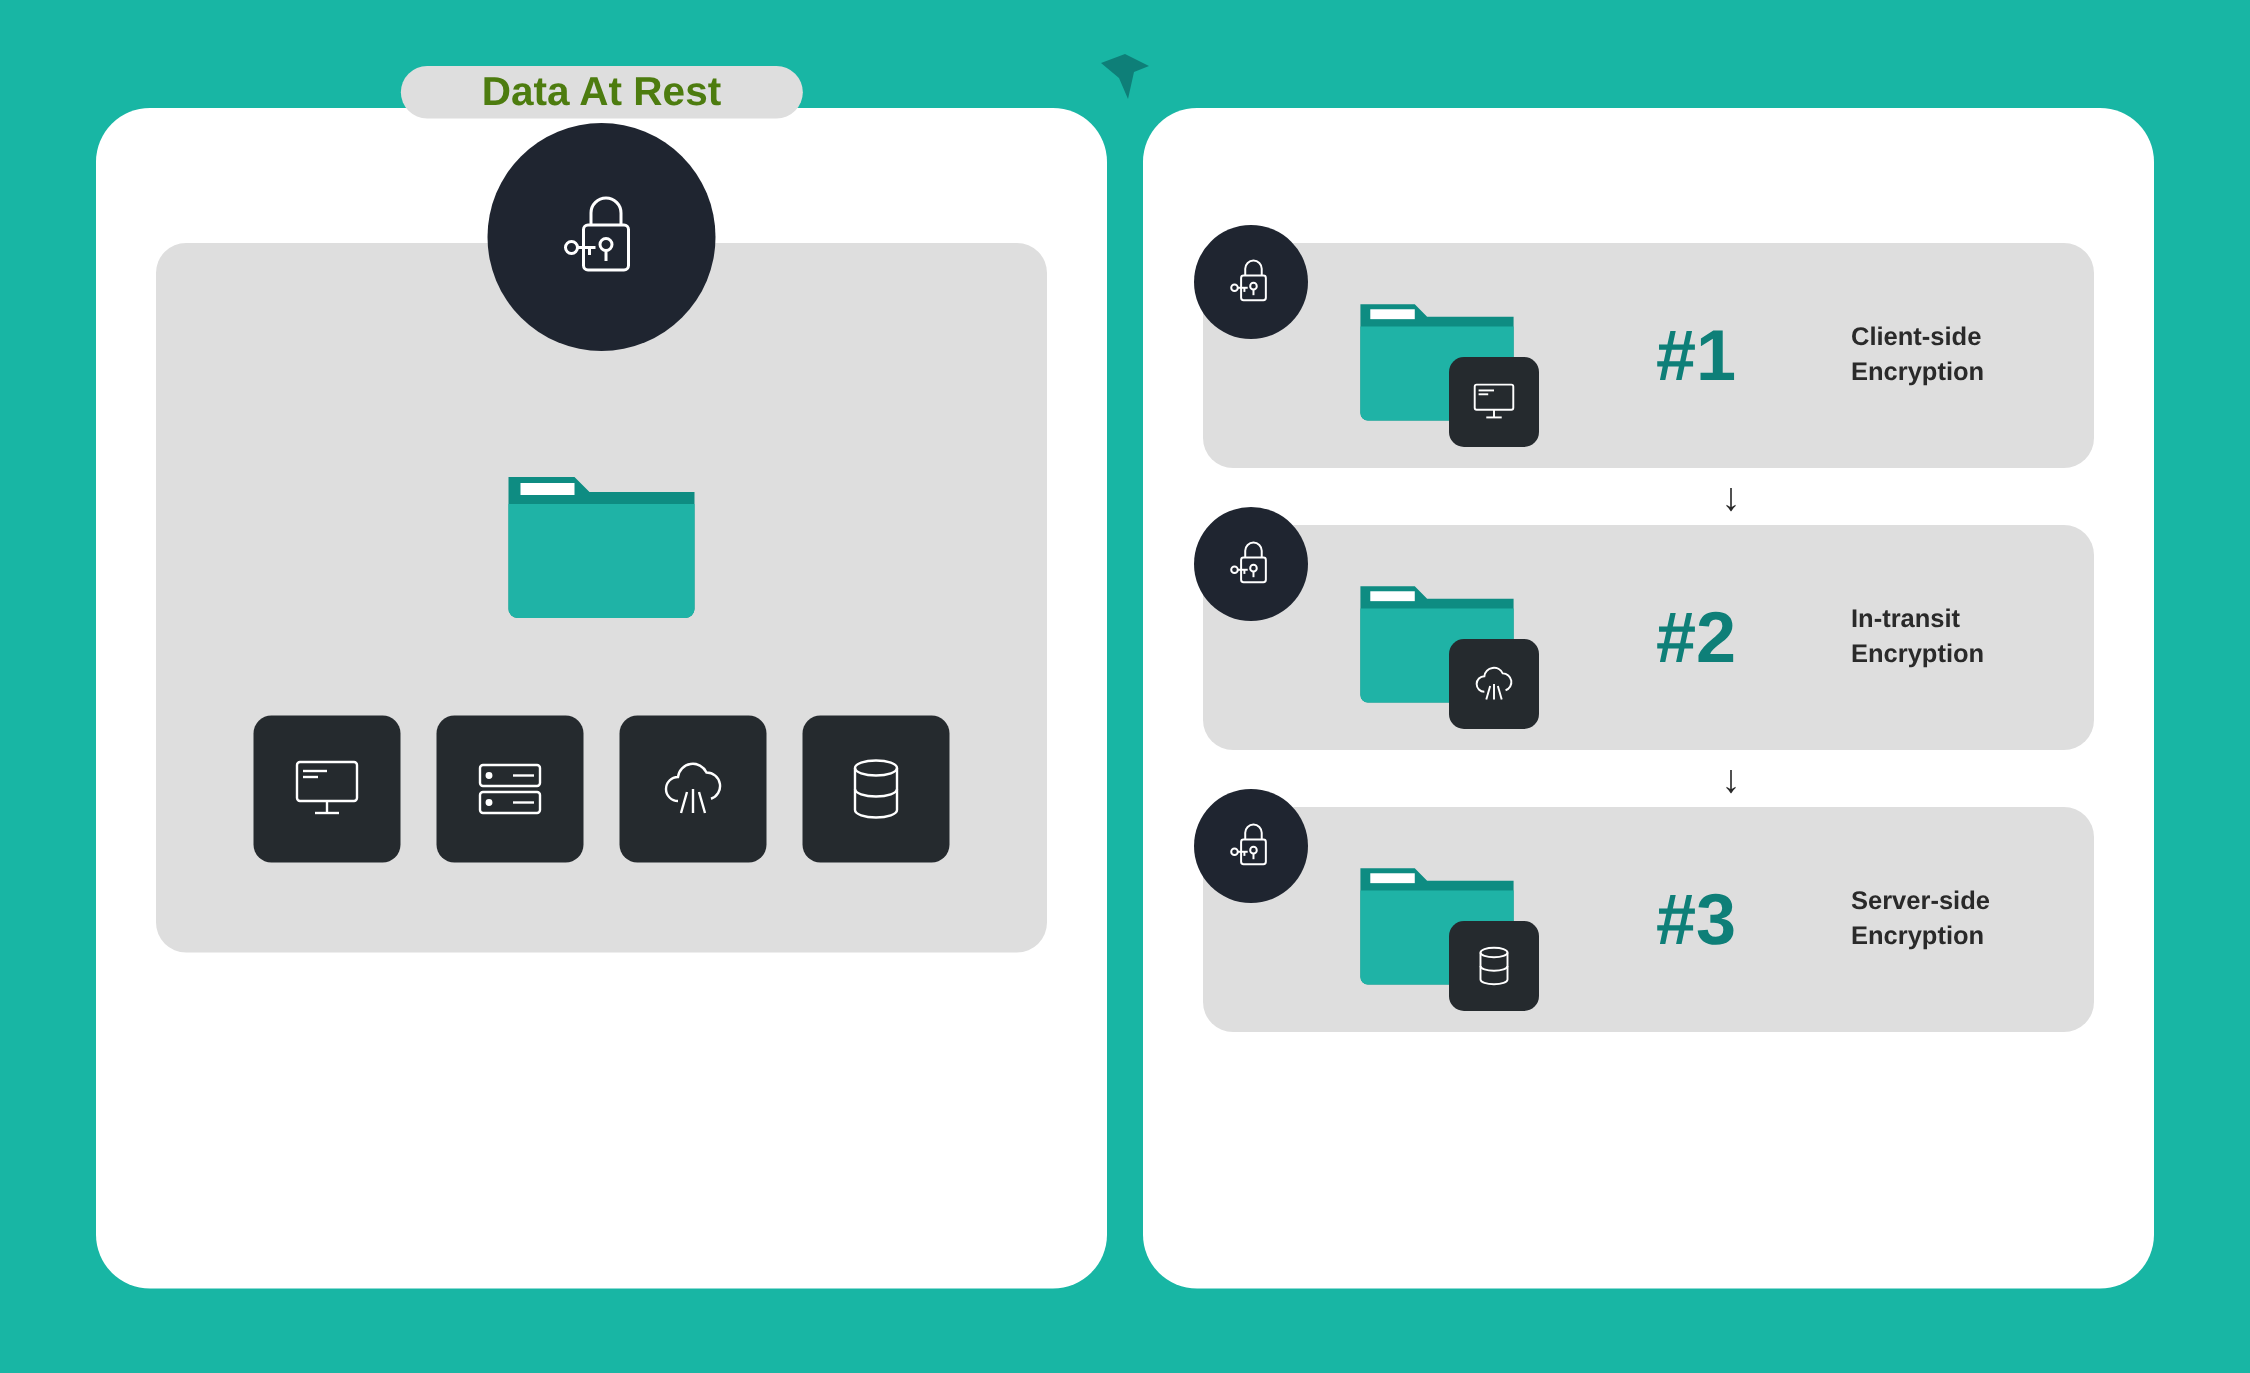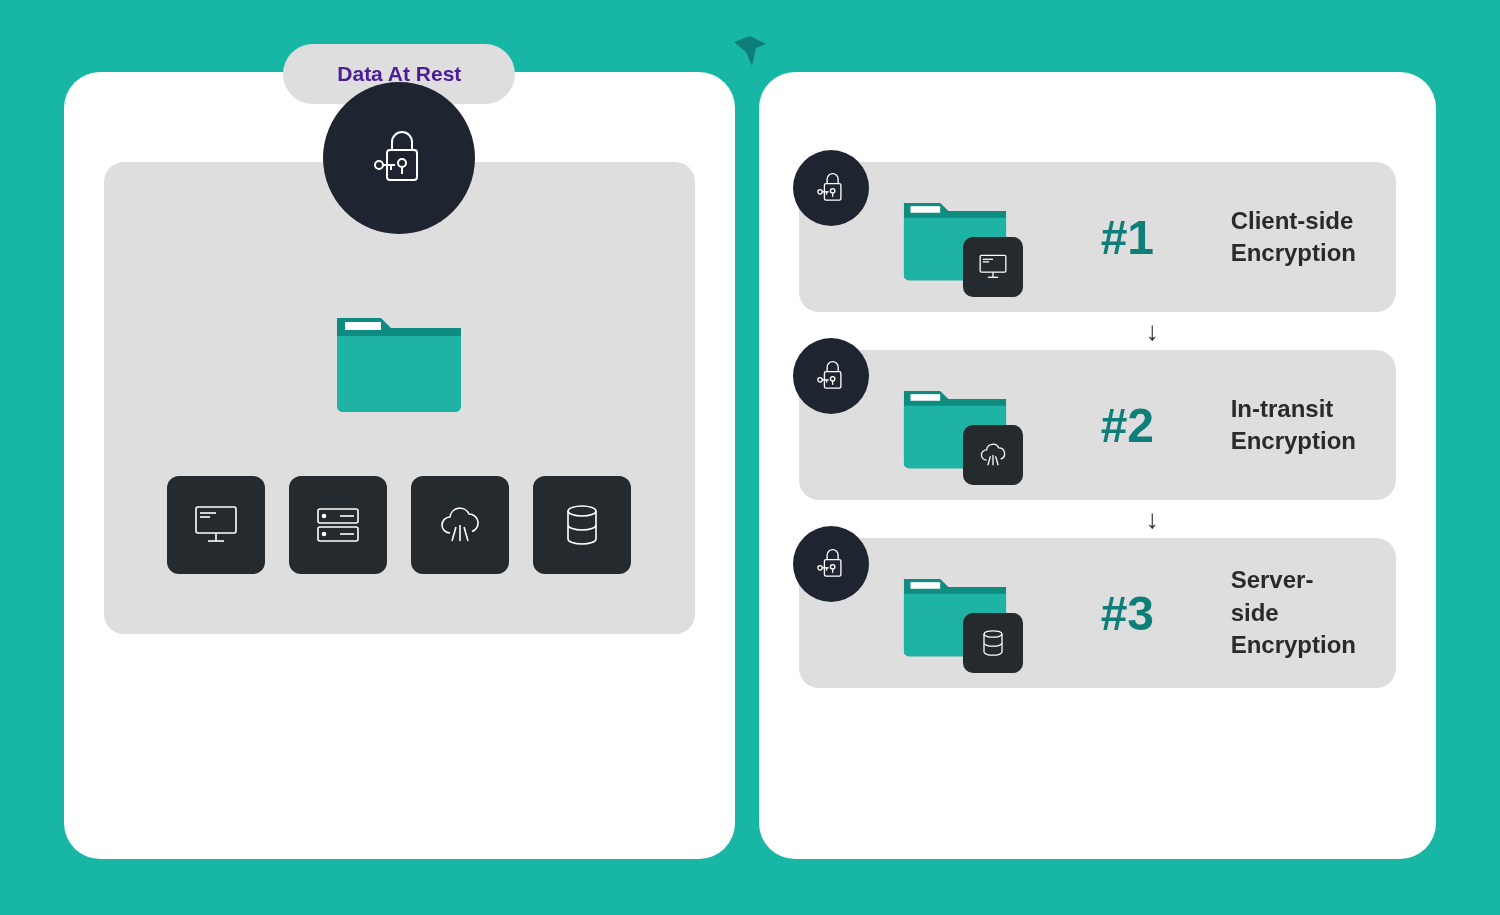--- a/index.html
+++ b/index.html
@@ -35,24 +35,24 @@
     padding: 90px 40px 40px 40px;
   }
 
   .panel-title {
     position: absolute;
     top: -28px;
     left: 50%;
     transform: translateX(-50%);
     background: #dedede;
     border-radius: 999px;
-    padding: 18px 54px;
-    font-size: 21px;
+    padding: 2px 54px;
+    font-size: 27px;
     font-weight: 700;
-    color: #4c1d95;
+    color: #4d7c0f;
     white-space: nowrap;
   }
 
   
   .rest-body {
     background: #dedede;
     border-radius: 20px;
     padding: 120px 40px 60px 40px;
     position: relative;
     display: flex;
@@ -137,21 +137,21 @@
   }
   .step-number {
     font-size: 48px;
     font-weight: 800;
     color: #0e7f78;
     margin-left: 90px;
     flex-shrink: 0;
     min-width: 90px;
   }
   .step-label {
-    font-size: 24px;
+    font-size: 17px;
     font-weight: 600;
     color: #2a2a2a;
     margin-left: 40px;
     line-height: 1.35;
   }
   .arrow-down {
     text-align: center;
     font-size: 26px;
     color: #2a2a2a;
     line-height: 1;

